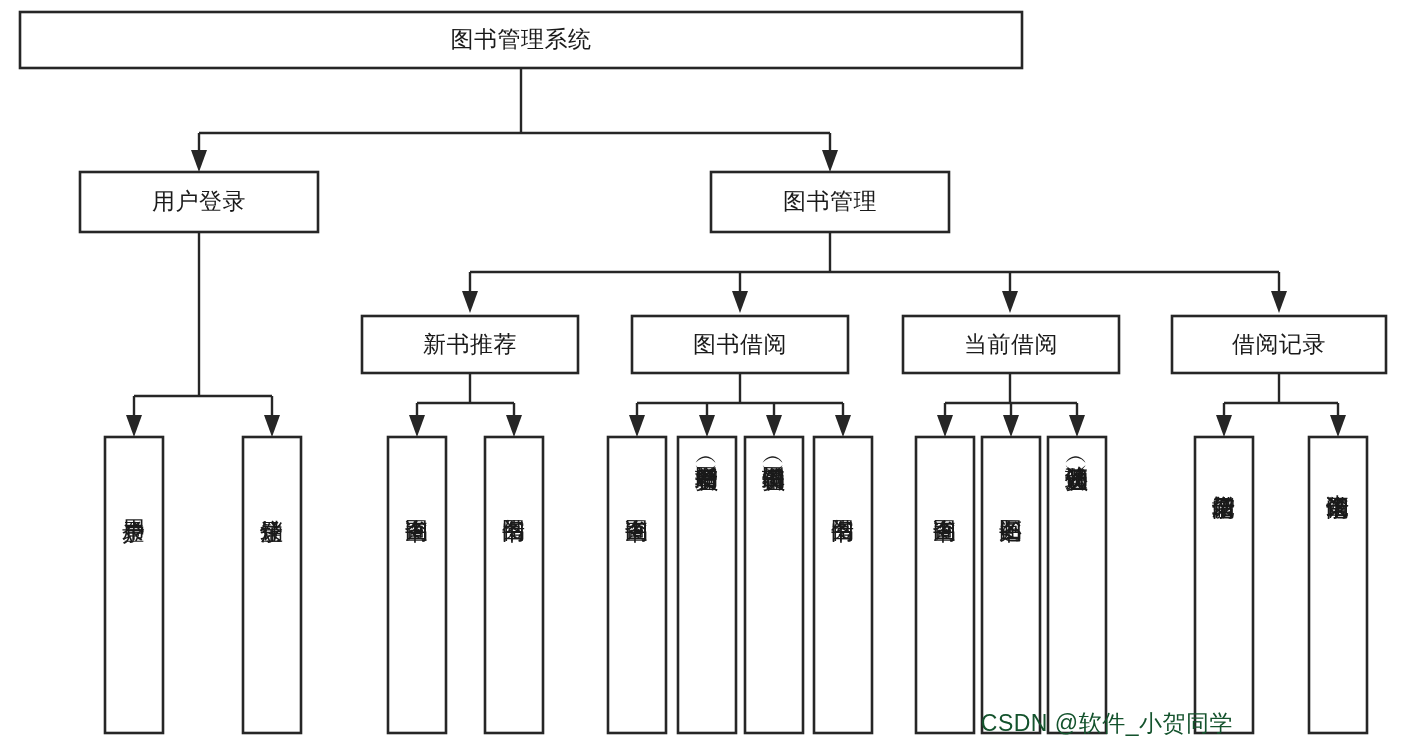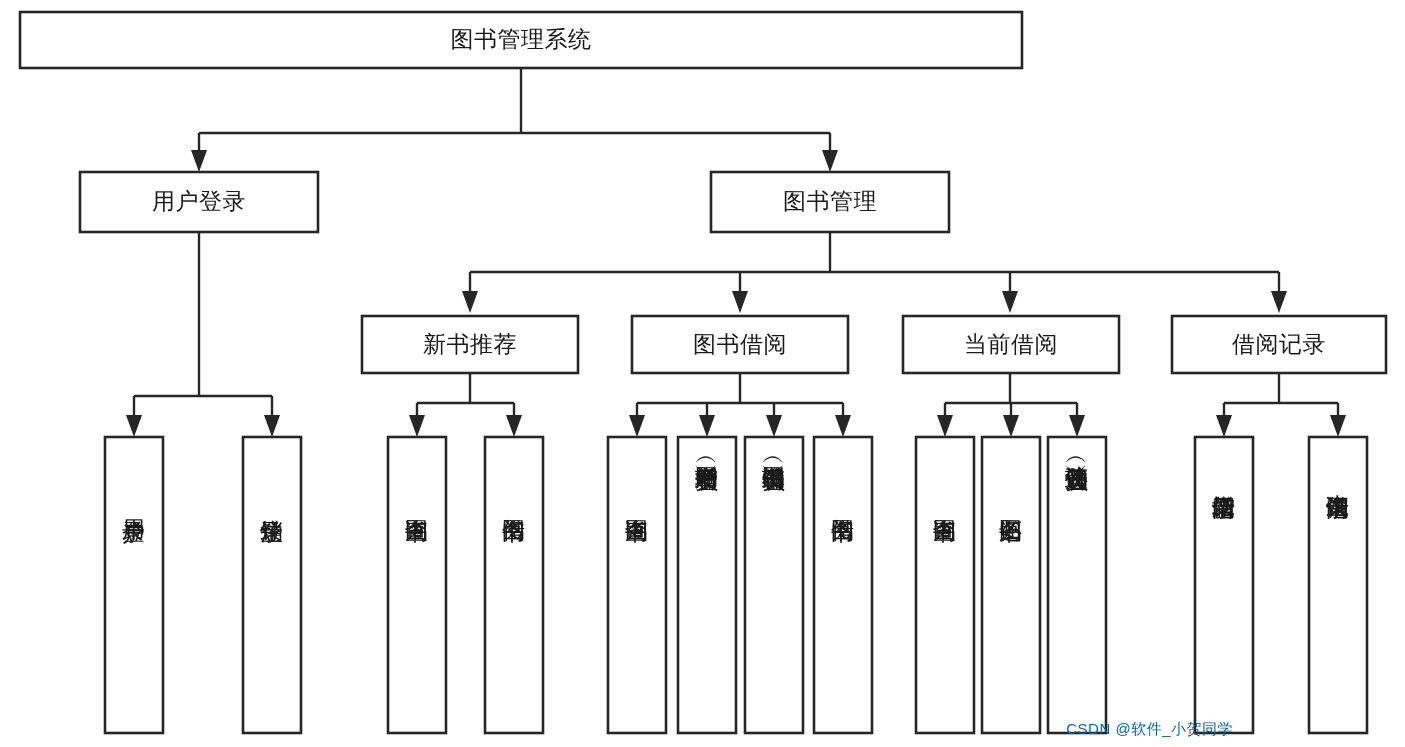--- a/index.html
+++ b/index.html
@@ -52,22 +52,22 @@
   }
   .arrow-head {
     fill: #262626;
     stroke: none;
   }
   .watermark {
     position: absolute;
     right: 12px;
     bottom: 8px;
     font-family: "Liberation Sans", "DejaVu Sans", sans-serif;
-    font-size: 15px;
-    color: #0369a1;
+    font-size: 23px;
+    color: #14532d;
     white-space: nowrap;
     letter-spacing: 0.5px;
     user-select: none;
     margin-left: 34px;
   }
 </style>
 </head>
 <body>
 
 <div id="diagram-root">

